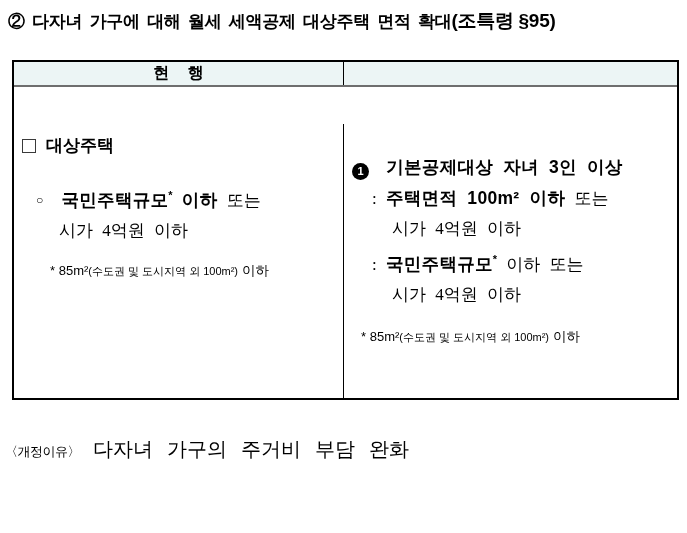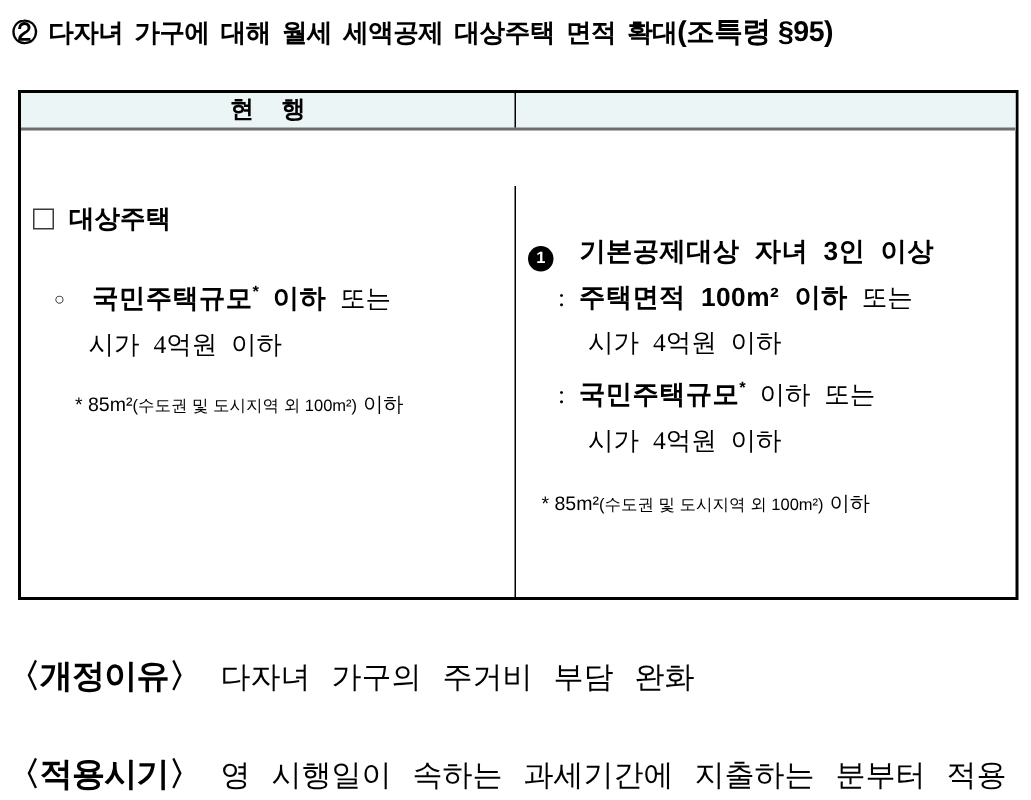--- a/index.html
+++ b/index.html
@@ -84,21 +84,21 @@
   .footnote .tail { font-size:13.5px; margin-left:4px; }
   .fn-cur { margin-top:15px; padding-left:28px; }
   .fn-rev { margin-top:17px; padding-left:9px; }
   .item2-l1 { margin-top:28px; }
 
   .bottom-sections { position:absolute; left:5px; top:436px; width:678px; }
   .section-line { display:flex; align-items:baseline; white-space:nowrap; }
   .section-line + .section-line { margin-top:35px; }
   .section-label {
     font-family:"Liberation Sans", sans-serif;
-    font-weight:bold; font-size:22px; letter-spacing:-0.5px;
+    font-weight:normal; font-size:13px; letter-spacing:-0.5px;
     flex:0 0 auto;
   }
   .section-text { font-size:20px; margin-left:13px; word-spacing:9px; }
 </style>
 </head>
 <body>
 
 <div class="title"><span>② 다자녀 가구에 대해 월세 세액공제 대상주택 면적 확대</span><span class="paren">(조특령 §95)</span></div>
 
 <div class="cmp-table">
@@ -151,17 +151,13 @@
     </div>
 
   </div>
 </div>
 
 <div class="bottom-sections">
   <div class="section-line">
     <span class="section-label">〈개정이유〉</span>
     <span class="section-text">다자녀 가구의 주거비 부담 완화</span>
   </div>
-  <div class="section-line">
-    <span class="section-label">〈적용시기〉</span>
-    <span class="section-text">영 시행일이 속하는 과세기간에 지출하는 분부터 적용</span>
-  </div>
 </div>
 
 </body></html>

